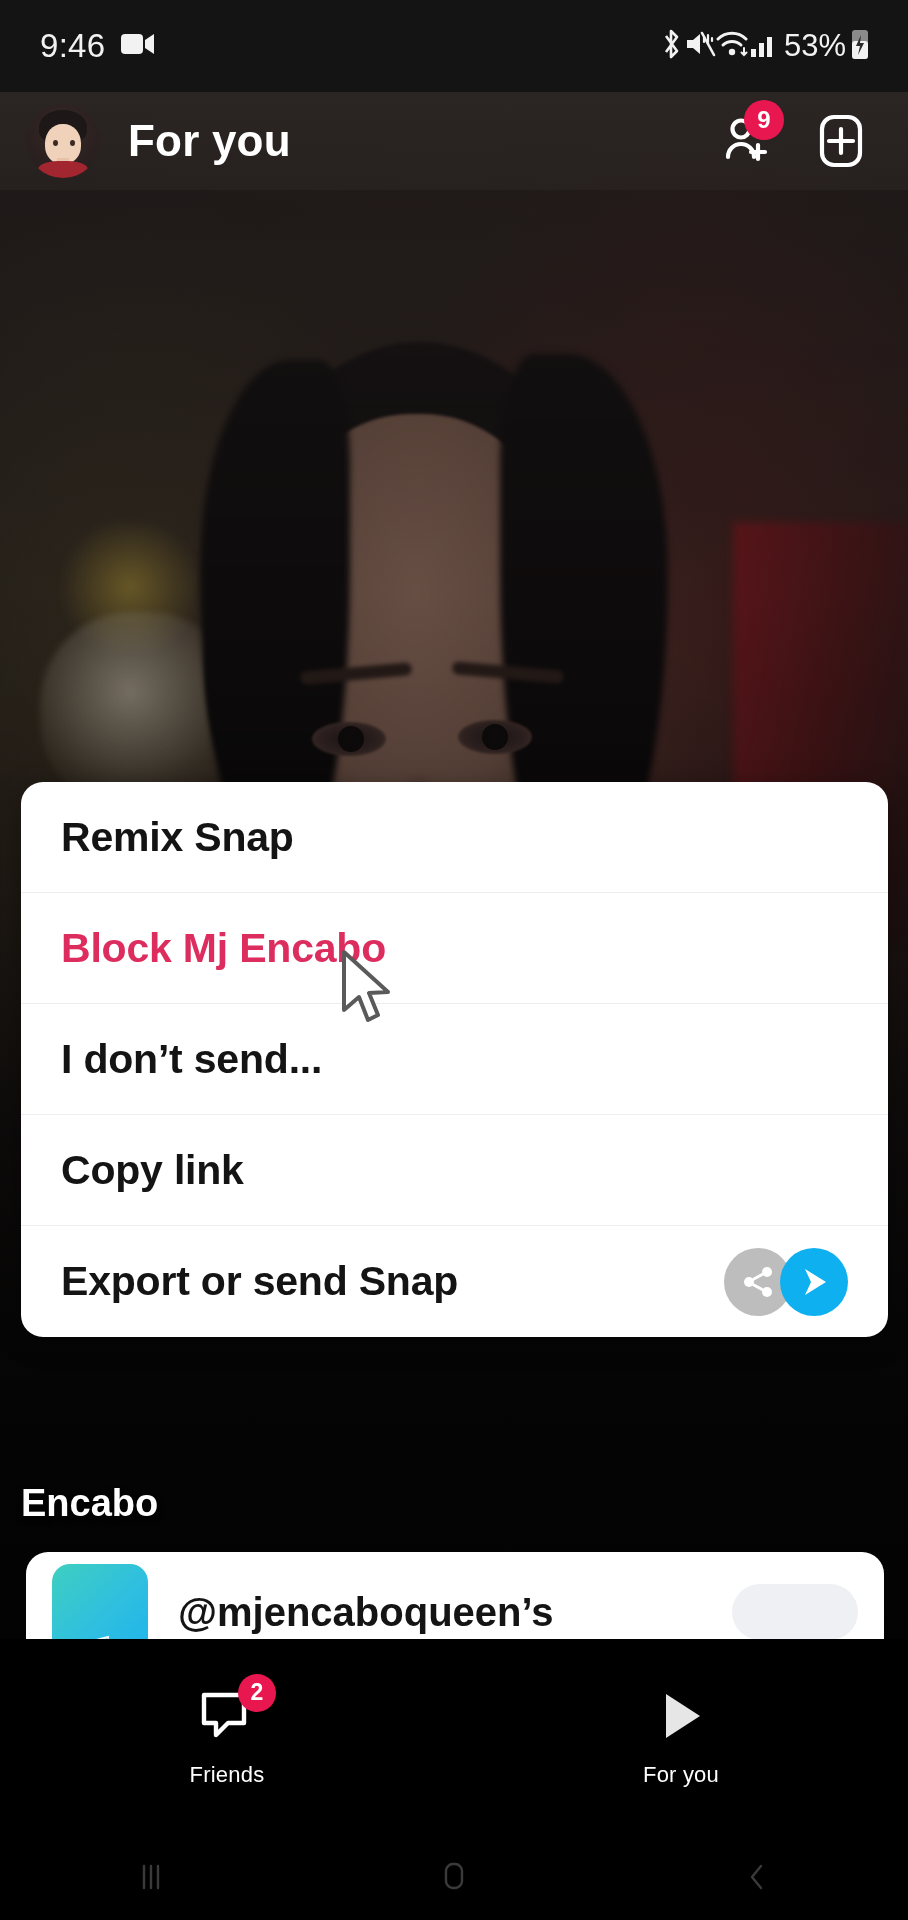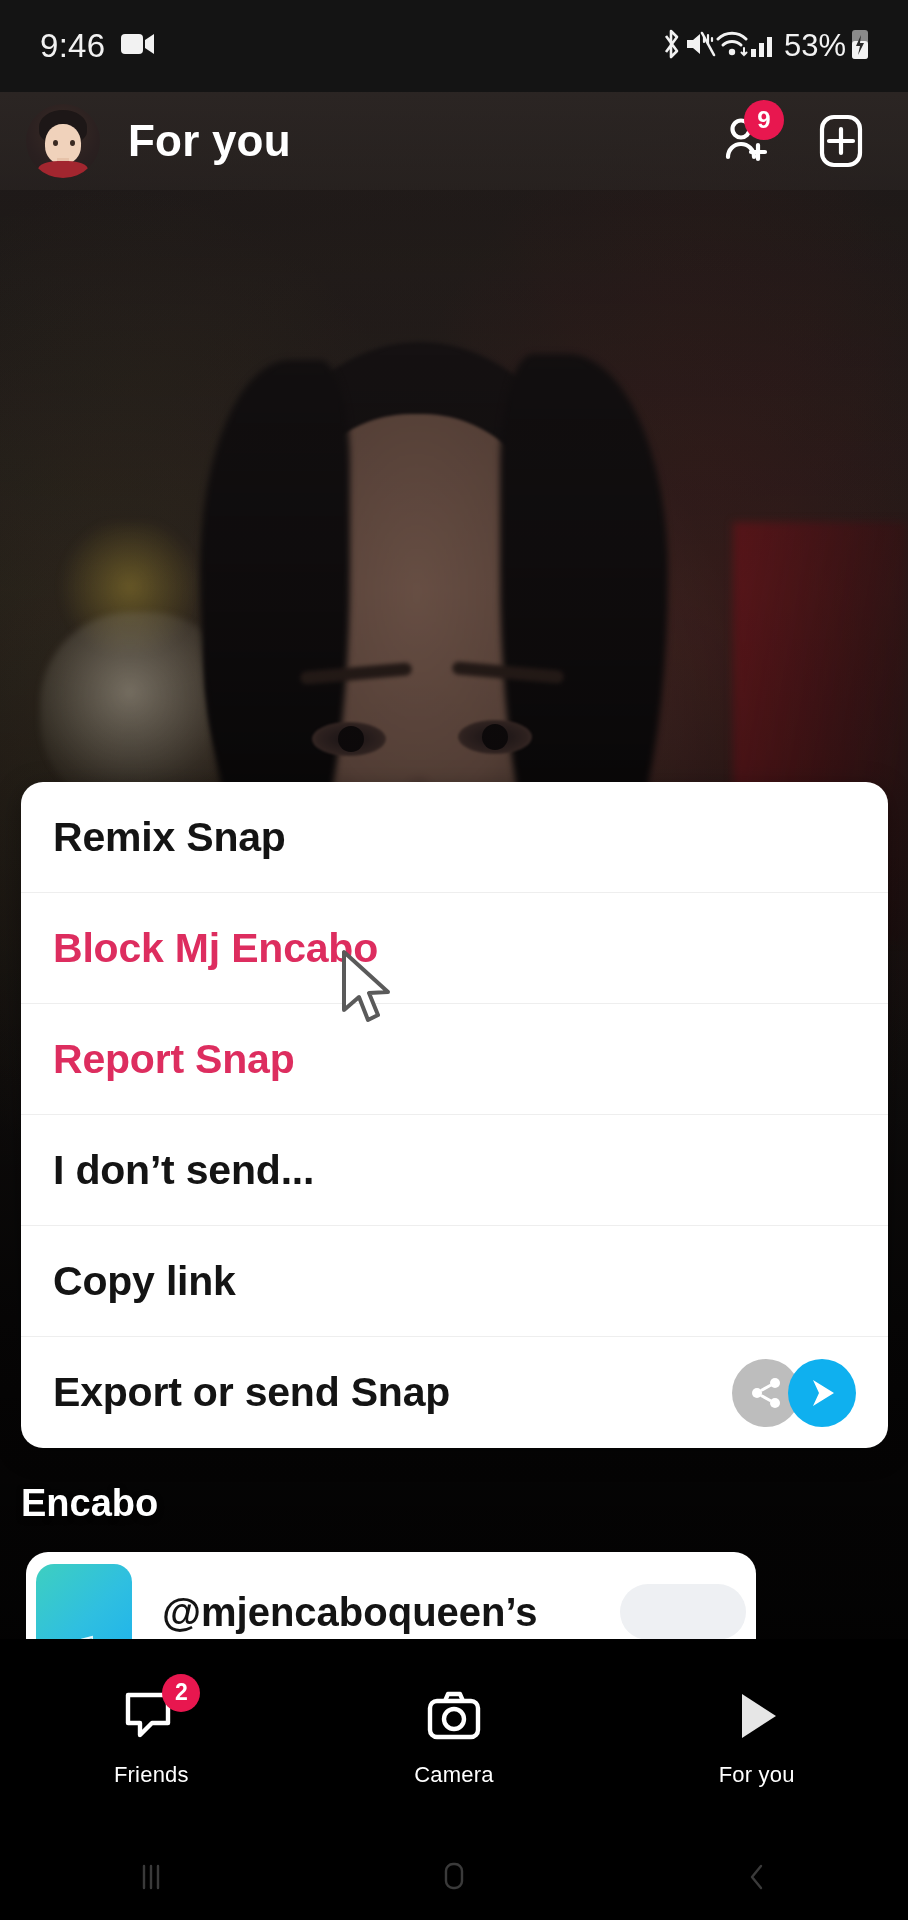--- a/index.html
+++ b/index.html
@@ -117,41 +117,41 @@
   }
   .badge.addfriend{ top:-10px; right:-8px; min-width:40px; height:40px; padding:0 6px;}
 
   
   .sheet{
     position:absolute; left:21px; top:782px; width:867px;
     background:#fff; border-radius:22px; z-index:40; overflow:hidden;
     box-shadow:0 6px 26px rgba(0,0,0,.35);
   }
   .sheet-row{
-    height:111px; display:flex; align-items:center; padding:0 32px;
+    height:111px; display:flex; align-items:center; padding:0 40px;
     border-bottom:1px solid #eeeeee; position:relative;
   }
   .sheet-row:last-child{ border-bottom:none; }
   .sheet-label{ font-size:41px; font-weight:700; color:#141414; letter-spacing:-.2px;}
   .sheet-label.danger{ color:#dd2d5f; }
   .row-actions{ margin-left:auto; display:flex; align-items:center; }
   .circ{ width:68px; height:68px; border-radius:50%; display:flex; align-items:center; justify-content:center;}
   .circ.share{ background:#bdbdbd; }
   .circ.send{ background:#0fb0ef; margin-left:-12px; position:relative; z-index:2;}
 
   
   .sound-title{
     position:absolute; left:21px; top:1482px; z-index:35;
     color:#fff; font-size:38px; font-weight:700;
     text-shadow:0 2px 6px rgba(0,0,0,.6);
   }
   .sound-card{
-    position:absolute; left:26px; top:1552px; width:730px; height:120px;
+    position:absolute; left:26px; top:1552px; width:858px; height:120px;
     background:#fff; border-radius:22px; z-index:35; overflow:hidden;
-    display:flex; align-items:center; padding:0 10px;justify-content:flex-end;
+    display:flex; align-items:center; padding:0 26px;justify-content:flex-end;
   }
   .sound-thumb{
     width:96px; height:96px; border-radius:18px; flex:none;
     background:linear-gradient(135deg,#3ecfc0 0%,#2fbfe0 55%,#1fb3ec 100%);
     position:relative;
   }
   .sound-thumb .note{
     position:absolute; left:36px; top:60px; color:#fff; font-size:34px; opacity:.92;
   }
   .sound-text{ margin-left:30px; font-size:40px; font-weight:700; color:#141414; white-space:nowrap;}
@@ -283,23 +283,20 @@
   <div class="sheet">
 
     <div class="sheet-row">
       <span class="sheet-label">Remix Snap</span>
     </div>
 
     <div class="sheet-row">
       <span class="sheet-label danger">Block Mj Encabo</span>
     </div>
 
-    <div class="sheet-row">
-      <span class="sheet-label danger">Report Snap</span>
-    </div>
 
     <div class="sheet-row">
       <span class="sheet-label">I don’t send...</span>
     </div>
 
     <div class="sheet-row">
       <span class="sheet-label">Copy link</span>
     </div>
 
     <div class="sheet-row">
@@ -335,30 +332,20 @@
     <div class="navitem">
       <span class="navicon">
         <svg width="58" height="56" viewBox="0 0 58 56">
           <path d="M8 6 L8 34 L20 34 L20 46 L32 34 L48 34 L48 6 Z" transform="translate(-2,0)" fill="none" stroke="#fff" stroke-width="4.4" stroke-linejoin="round"></path>
         </svg>
         <span class="badge nav">2</span>
       </span>
       <span class="navlabel">Friends</span>
     </div>
 
-    <div class="navitem">
-      <span class="navicon">
-        <svg width="60" height="56" viewBox="0 0 60 56">
-          <rect x="6" y="12" width="48" height="36" rx="7" fill="none" stroke="#fff" stroke-width="4.4"></rect>
-          <path d="M21 12 L24 5 L36 5 L39 12" fill="none" stroke="#fff" stroke-width="4.4" stroke-linejoin="round"></path>
-          <circle cx="30" cy="30" r="10" fill="none" stroke="#fff" stroke-width="4.4"></circle>
-        </svg>
-      </span>
-      <span class="navlabel">Camera</span>
-    </div>
 
     <div class="navitem">
       <span class="navicon">
         <svg width="58" height="58" viewBox="0 0 58 58">
           <path d="M14 6 L48 28 L14 50 Z" fill="#e6e6e6"></path>
         </svg>
       </span>
       <span class="navlabel">For you</span>
     </div>
   </div>

